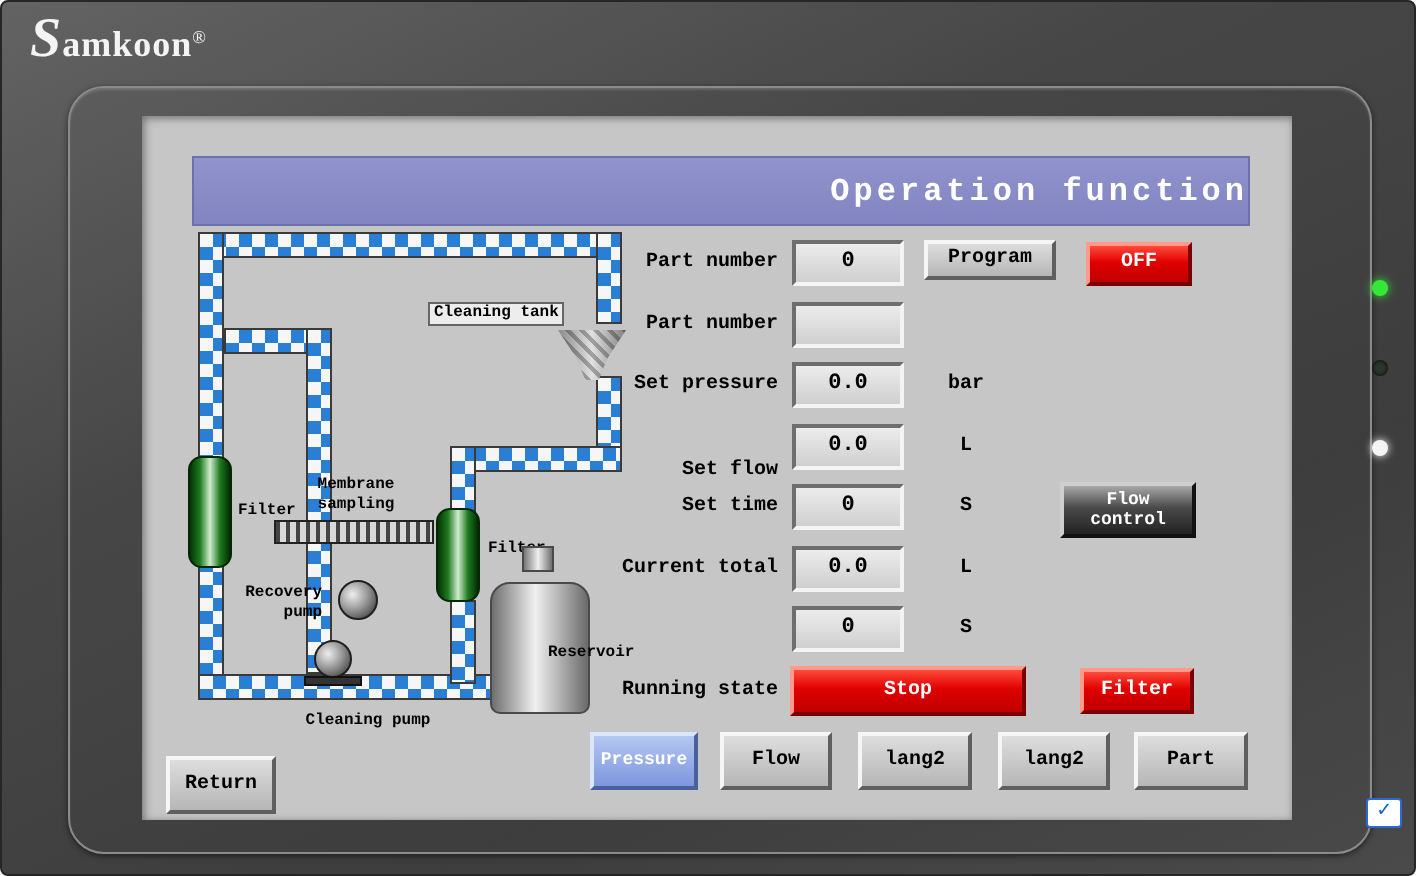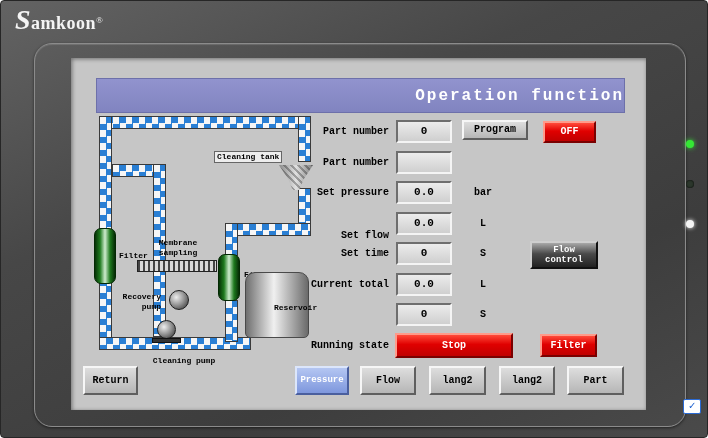--- a/index.html
+++ b/index.html
@@ -58,21 +58,21 @@
           clip-path:polygon(0 0,100% 0,72% 58%,60% 100%,40% 100%,28% 58%); }
   .membrane-bar { position:absolute; left:48px; top:156px; width:80px; height:12px;
           background:repeating-linear-gradient(90deg,#444 0 2px,#d8d8d8 2px 5px);
           border:1px solid #222; }
   .pump-circle { position:absolute; border-radius:50%;
           background:radial-gradient(circle at 35% 35%, #eeeeee, #999 45%, #3d3d3d 90%);
           border:1px solid #1f1f1f; }
   .pump-base { position:absolute; background:#333; border:1px solid #111; }
   .reservoir-neck { position:absolute; left:172px; top:169px; width:16px; height:13px;
           background:linear-gradient(90deg,#777,#eee 50%,#707070); border:1px solid #4a4a4a; }
-  .reservoir-body { position:absolute; left:156px; top:168px; width:64px; height:66px;
+  .reservoir-body { position:absolute; left:156px; top:187px; width:50px; height:66px;
           background:linear-gradient(90deg,#6f6f6f,#f0f0f0 45%,#6a6a6a);
           border:1px solid #4a4a4a; border-radius:10px 10px 5px 5px;padding-left:28px; }
   .reservoir-body .dlabel { position:static; display:block; text-align:center; margin-top:30px; }
 
   
   .rlabel { position:absolute; left:222px; width:96px; text-align:right;
             font-size:10px; font-weight:bold; line-height:23px; color:#000; }
   .vbox { position:absolute; left:325px; width:56px; height:23px;
           background:linear-gradient(180deg,#ececec,#cfcfcf);
           border:2px solid; border-color:#6e6e6e #f4f4f4 #f4f4f4 #6e6e6e;
@@ -191,21 +191,21 @@
     <div class="vbox" style="top:215px;">0.0</div>
     <div class="unit" style="top:215px;">L</div>
 
     <div class="vbox" style="top:245px;">0</div>
     <div class="unit" style="top:245px;">S</div>
 
     <div class="rlabel" style="top:276px;">Running state</div>
     <button class="btn3d btn-red" style="left:324px; top:275px; width:118px; height:25px;">Stop</button>
     <button class="btn3d btn-red" style="left:469px; top:276px; width:57px; height:23px;">Filter</button>
 
-    <button class="btn3d nav-btn" style="left:12px;  width:55px;">Return</button>
+    <button class="btn3d nav-btn" style="left:12px;  width:55px;margin-top:12px;">Return</button>
     <button class="btn3d nav-btn btn-blue" style="left:224px; width:54px; font-size:9px;">Pressure</button>
     <button class="btn3d nav-btn" style="left:289px; width:56px;">Flow</button>
     <button class="btn3d nav-btn" style="left:358px; width:57px;">lang2</button>
     <button class="btn3d nav-btn" style="left:428px; width:56px;">lang2</button>
     <button class="btn3d nav-btn" style="left:496px; width:57px;">Part</button>
 
   </div>
 </div>
 
 </body></html>

